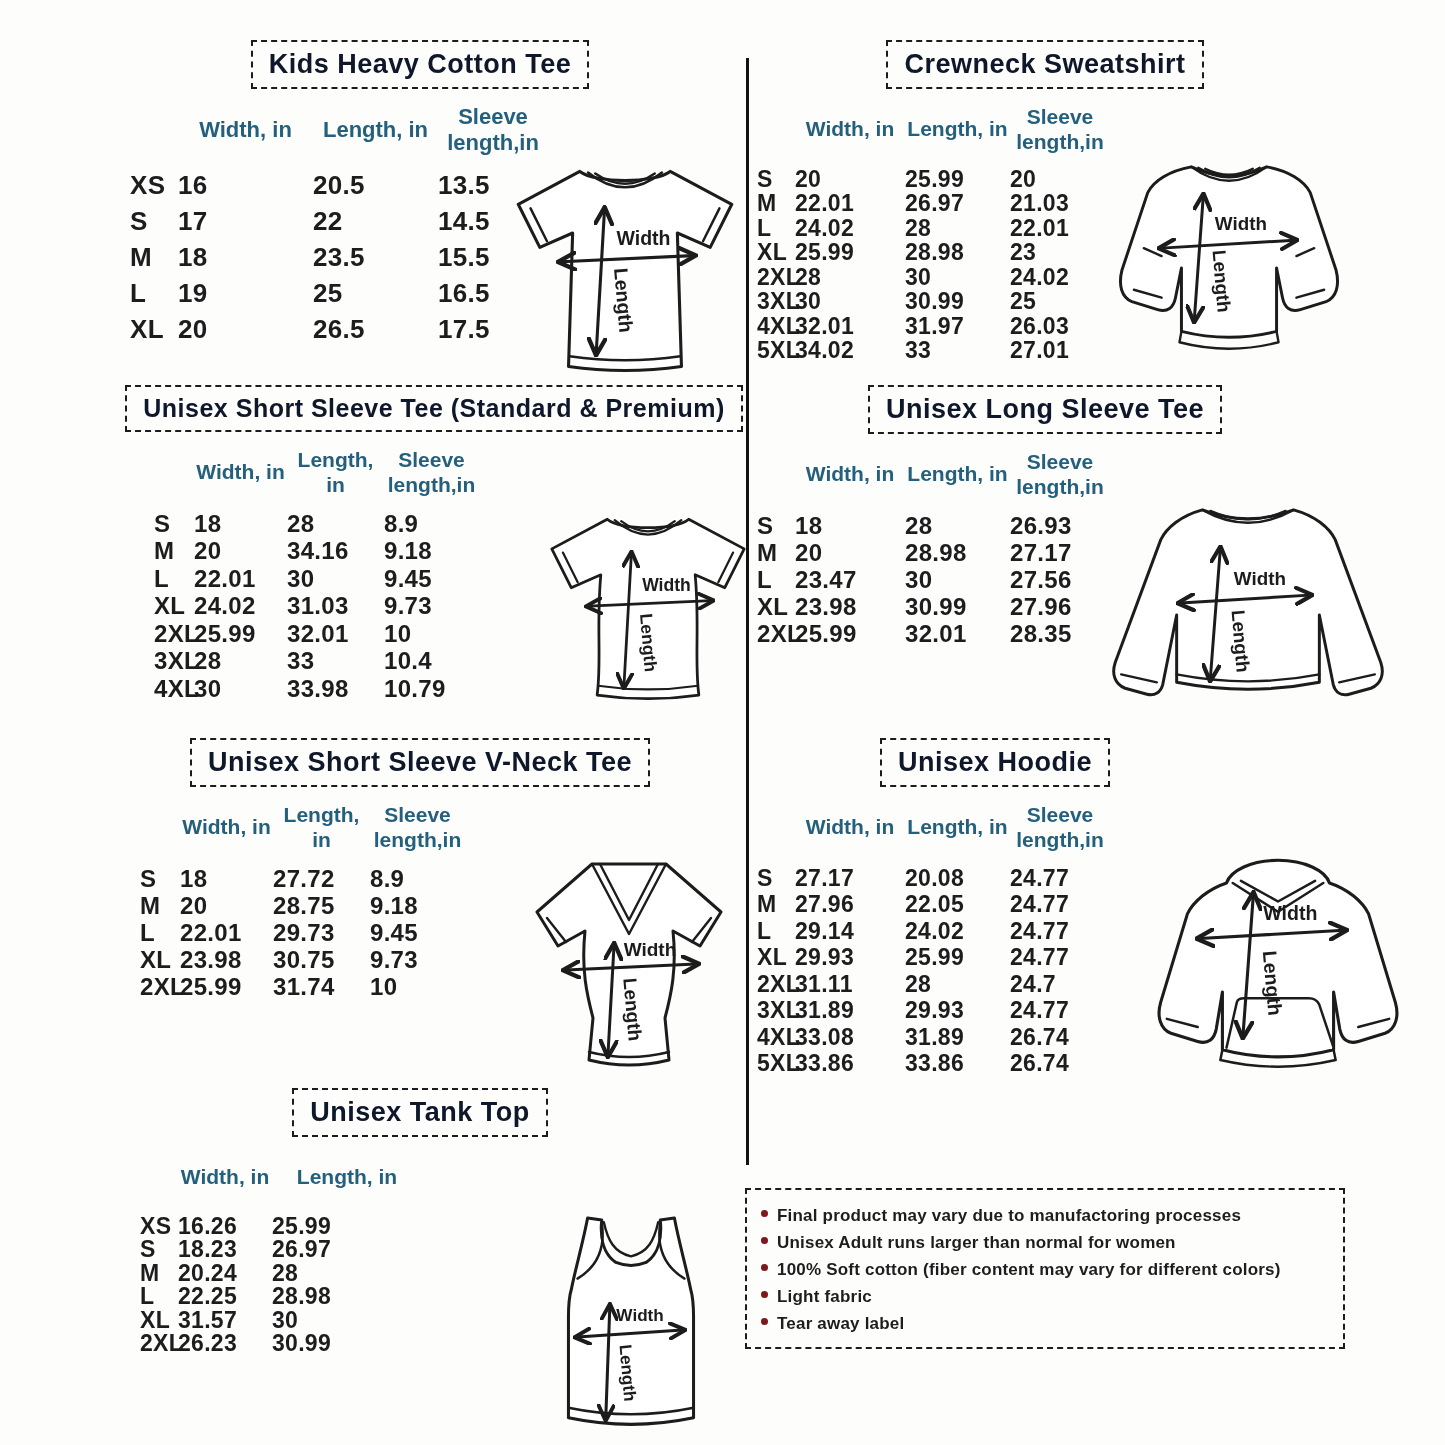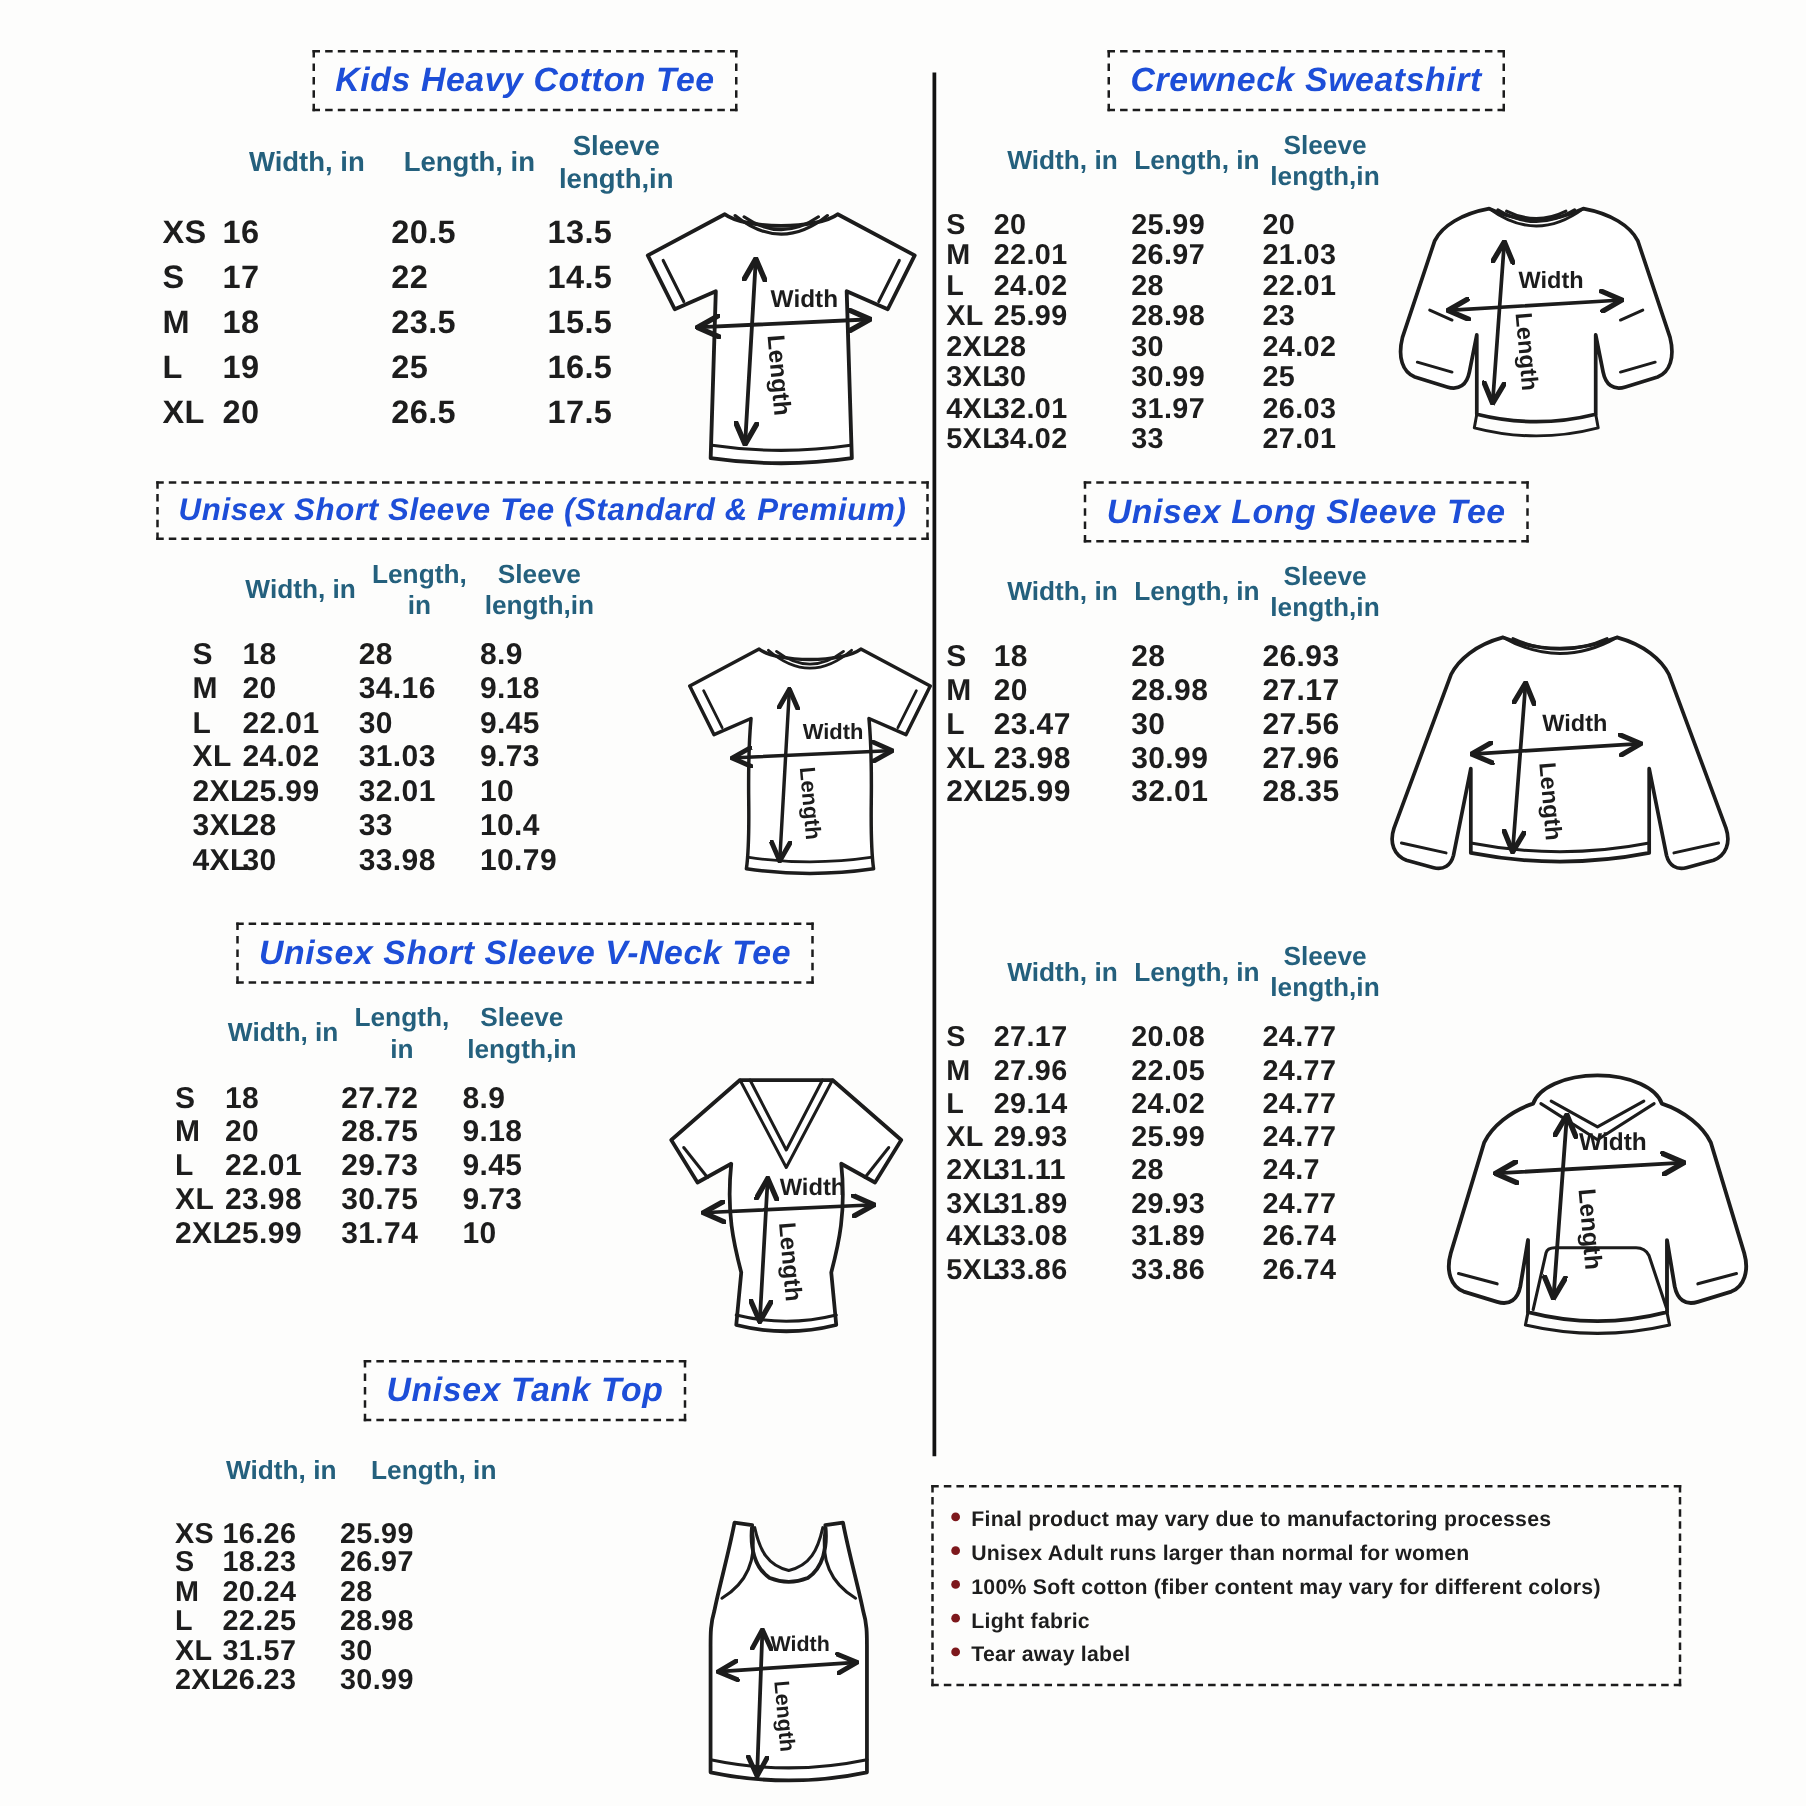--- a/index.html
+++ b/index.html
@@ -15,22 +15,22 @@
   #sec-kids   { left:95px;  top:40px;  width:650px; height:345px; }
   #sec-crew   { left:755px; top:40px;  width:690px; height:345px; }
   #sec-ss     { left:109px;  top:385px; width:650px; height:350px; }
   #sec-ls     { left:755px; top:385px; width:690px; height:350px; }
   #sec-vneck  { left:95px;  top:738px; width:650px; height:345px; }
   #sec-hoodie { left:755px; top:738px; width:690px; height:350px; }
   #sec-tank   { left:95px;  top:1088px; width:650px; height:357px; }
 
   .title-row { display:flex; justify-content:center; }
   .title-box {
-    border:2px dashed #1c1c1c; color:#1d4ed8; font-size:27px; line-height:1.1;
-    padding:8px 16px 7px; white-space:nowrap; letter-spacing:0.5px;font-style:italic;
+    border:2px dashed #1c1c1c; color:#0f172a; font-size:27px; line-height:1.1;
+    padding:8px 16px 7px; white-space:nowrap; letter-spacing:0.5px;
   }
   #sec-ss .title-box { font-size:25px; }
   #sec-crew .title-row, #sec-ls .title-row { transform:translateX(-55px); }
   #sec-hoodie .title-row { transform:translateX(-105px); }
 
   .table { margin-top:12px; }
   .lefttbl  { margin-left:35px; --size:48px; --cols:135px 125px 110px; }
   #sec-ss .table, #sec-vneck .table { margin-left:45px; --size:40px; --cols:93px 97px 95px; }
   #sec-tank .table { margin-left:45px; --size:38px; --cols:94px 150px; }
   .righttbl { margin-left:2px;  --size:38px; --cols:110px 105px 100px; }
@@ -440,20 +440,23 @@
       <path class="ln thin" d="M33,68 L52,92"></path>
       <path class="ln thin" d="M75,202 Q115,212 155,202"></path>
       <line class="ln" x1="100" y1="96" x2="94" y2="204" marker-start="url(#aV)" marker-end="url(#aV)"></line>
       <line class="ln" x1="52" y1="120" x2="182" y2="114" marker-start="url(#aV)" marker-end="url(#aV)"></line>
       <text x="136" y="106" text-anchor="middle">Width</text>
       <text x="112" y="160" text-anchor="middle" transform="rotate(85 112 160)">Length</text>
     </svg>
   </div>
 
   <div class="section" id="sec-hoodie">
+    <div class="title-row">
+        <div class="title-box">Unisex Hoodie</div>
+      </div>
     <div class="table righttbl">
       <div class="hrow">
         <div class="hspacer"></div>
         <div class="hcols">
             <div class="col-h">Width, in</div>
             <div class="col-h">Length, in</div>
             <div class="col-h">Sleeve
 length,in</div>
           </div>
       </div>

